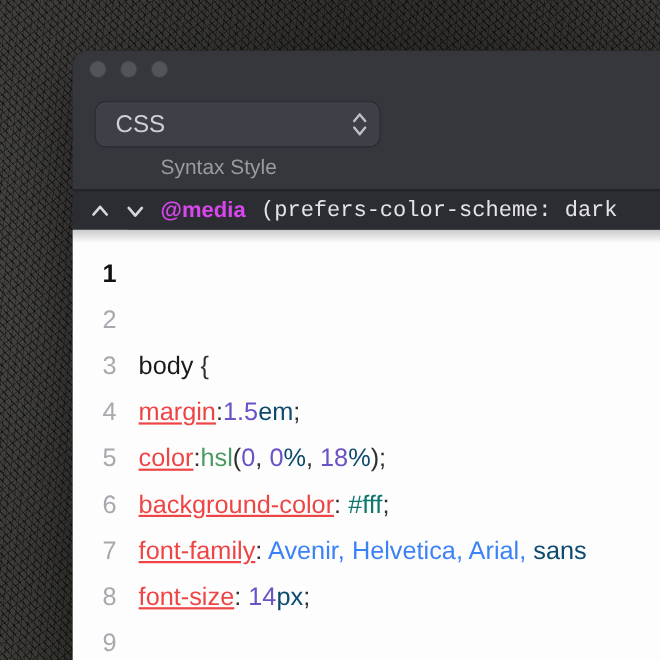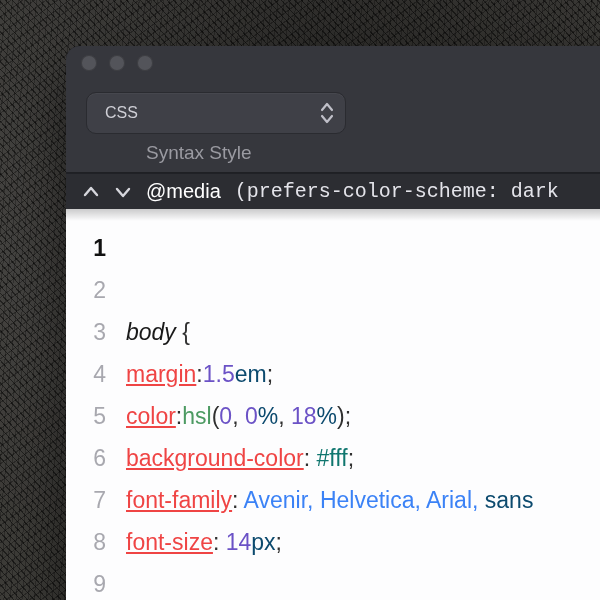--- a/index.html
+++ b/index.html
@@ -55,21 +55,21 @@
     padding: 12px 20px 6px 20px;
     border-bottom: 1px solid #1f2024;
   }
   .select-wrap { position: relative; width: 260px; }
   .lang-select {
     height: 42px;
     background: #3f4047;
     border: 1px solid #2a2b30;
     border-radius: 10px;
     color: #cfcfd6;
-    font-size: 16px;
+    font-size: 22px;
     display: flex; align-items: center;
     padding: 0 44px 0 18px;
     box-shadow: inset 0 1px 0 rgba(255,255,255,.04);
   }
   .select-chevs {
     position: absolute; right: 12px; top: 50%; transform: translateY(-50%);
     display: flex; flex-direction: column; align-items: center;
     gap: 2px;
   }
   .select-chevs svg { width: 14px; height: 10px; display:block; }
@@ -89,21 +89,21 @@
     display: flex; align-items: center;
     gap: 14px;
     padding: 0 16px;
     color: #e6e6ec;
     font-size: 20px;
     white-space: nowrap;
   }
   .fold-arrows { display: flex; gap: 14px; }
   .fold-arrows svg { width: 18px; height: 18px; display:block; }
   .fold-arrows path { stroke: #d6d6dc; stroke-width: 2.4; fill: none; stroke-linecap: round; stroke-linejoin: round; }
-  .crumb-kw { color: #ffffff; font-weight: 400; }
+  .crumb-kw { color: #d946ef; font-weight: 700; }
   .crumb-args { color: #e4e4ea; font-family: Liberation Mono, monospace; }
 
   
   .editor {
     display: flex;
     background: #fdfdfe;
     height: calc(100% - 34px - 76px - 36px);
     position: relative;
   }
   .editor::before{
@@ -128,21 +128,21 @@
   .code {
     flex: 1;
     padding: 18px 0 0 10px;
     font-size: 23px;
     line-height: 42px;
     color: #1a1a1a;
     font-family: "Helvetica Neue", Helvetica, Arial, sans-serif;
     white-space: pre;
     overflow: hidden;
   }
-  .tk-sel  { color: #1a1a1a; font-style: italic; }
+  .tk-sel  { color: #1a1a1a; }
   .tk-prop { color: #ef4444; text-decoration: underline; }
   .tk-num  { color: #6b52c6; text-align: right; }
   .tk-unit { color: #0c4a6e; }
   .tk-func { color: #4c9a62; }
   .tk-hex  { color: #0f766e; }
   .tk-str  { color: #3b82f6; }
   .tk-punc { color: #303030; }
   .code-line { display:block; }
 </style>
 </head>

